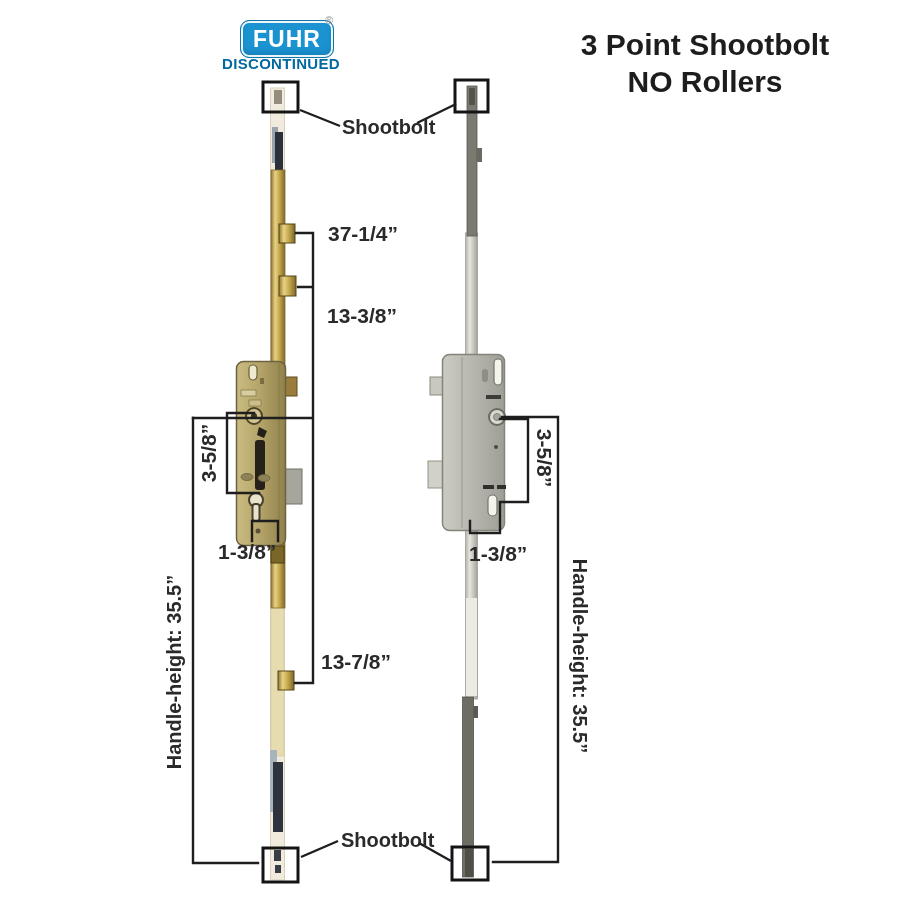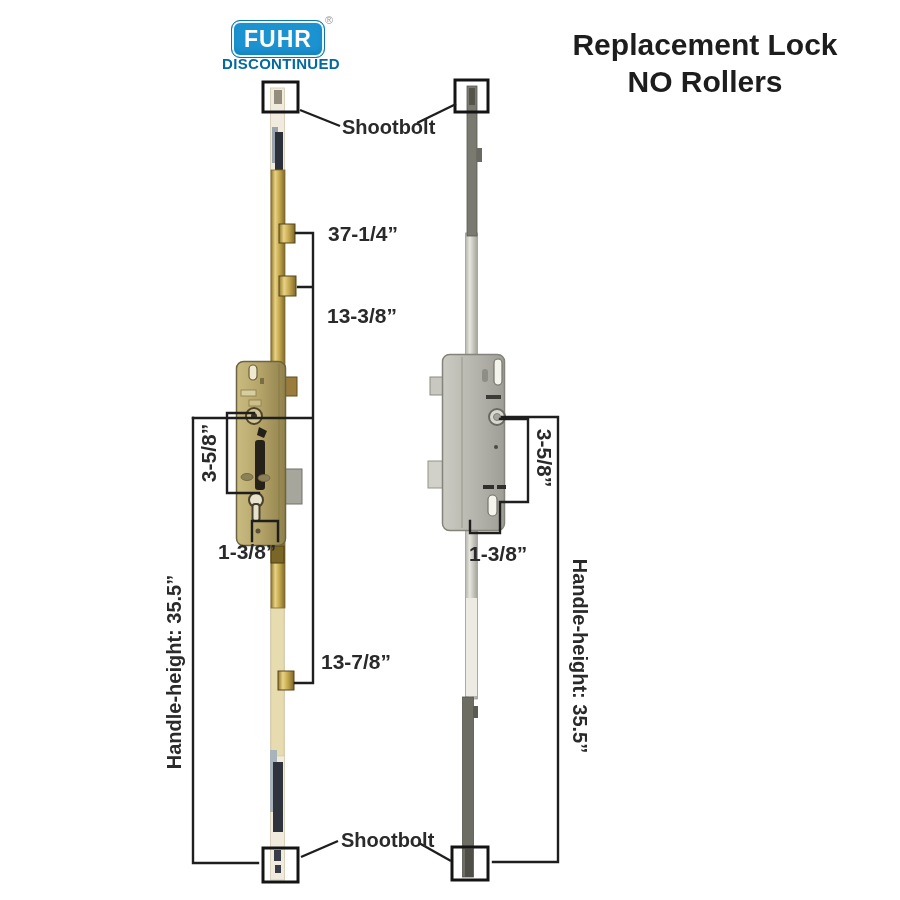--- a/index.html
+++ b/index.html
@@ -3,21 +3,21 @@
 <meta charset="utf-8">
 <style>
   html,body{margin:0;padding:0;background:#ffffff;}
   .stage{
     position:relative;width:900px;height:900px;background:#ffffff;overflow:hidden;
     font-family:"Liberation Sans",sans-serif;
   }
   .diagram-svg{position:absolute;left:0;top:0;}
   
   .logo{
-    position:absolute;left:231px;top:20px;width:92px;height:36px;
+    position:absolute;left:240px;top:20px;width:92px;height:36px;
     background:#1b93d1;border:1px solid #1076aa;border-radius:9px;
     box-shadow:inset 0 0 0 2px rgba(255,255,255,.92), inset 0 -4px 6px rgba(0,60,110,.25);
     display:flex;align-items:center;justify-content:center;
   }
   .logo-text{color:#ffffff;font-size:23px;font-weight:bold;letter-spacing:1px;line-height:1;}
   .reg-mark{position:absolute;left:325px;top:14px;font-size:11px;color:#9a9a9a;}
   .status-text{
     position:absolute;left:206px;top:55px;width:150px;text-align:center;
     color:#0369a1;font-size:15px;font-weight:bold;letter-spacing:.3px;
   }
@@ -155,17 +155,17 @@
     <text class="handle-text" text-anchor="middle" dominant-baseline="middle" transform="rotate(90 578 656)" x="578" y="656">Handle-height: 35.5”</text>
   </svg>
 
   <div class="logo">
     <span class="logo-text">FUHR</span>
   </div>
   <span class="reg-mark">®</span>
   <div class="status-text">DISCONTINUED</div>
 
   <div class="title">
-    <div>Replacement Lock</div>
+    <div>3 Point Shootbolt</div>
     <div>NO Rollers</div>
   </div>
 
 </div>
 
 </body></html>

